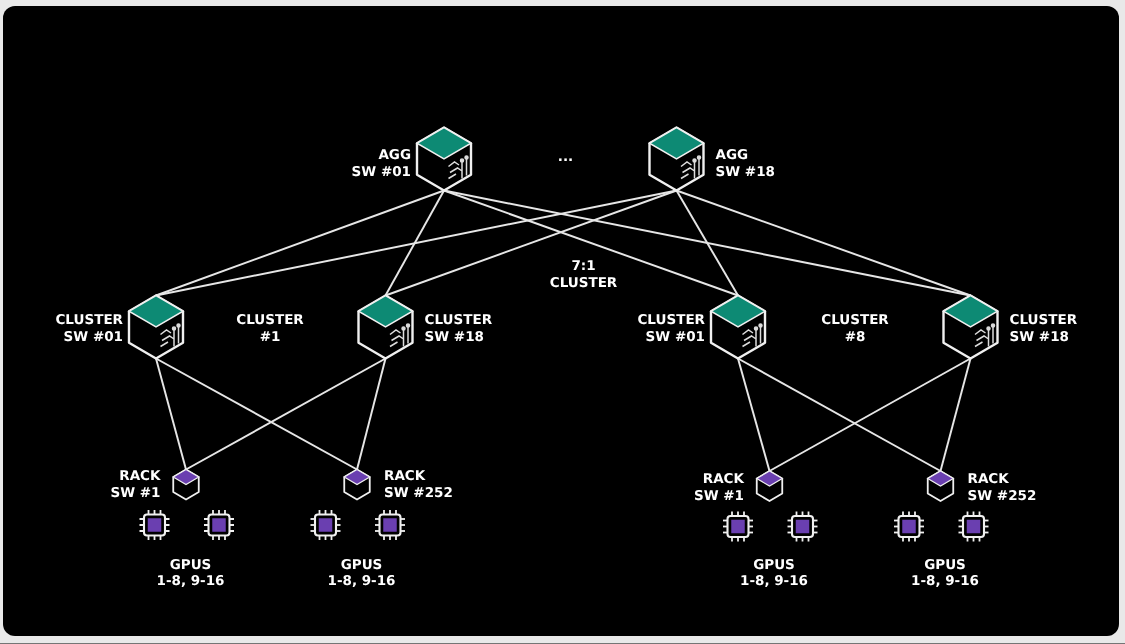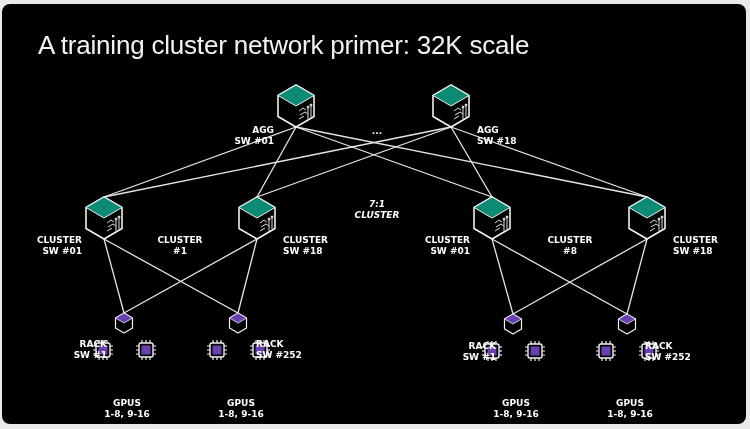--- a/index.html
+++ b/index.html
@@ -1,29 +1,28 @@
 <!DOCTYPE html>
 <html><head>
 <meta charset="utf-8">
 <style>
   html, body { margin:0; padding:0; }
   body { width:750px; height:429px; background:#e9e9e9; position:relative; overflow:hidden; font-family:"DejaVu Sans", sans-serif; }
   .slide { position:absolute; left:2px; top:4px; width:744px; height:420px; background:#000; border-radius:8px; overflow:hidden; }
   .title { position:absolute; left:36px; top:26px; color:#f2f2f2; font-family:"Liberation Sans", sans-serif; font-size:26px; letter-spacing:-0.2px; white-space:nowrap; }
   svg.diagram { position:absolute; left:0; top:0; }
-  .lbl { position:absolute; color:#fff; font-family:"DejaVu Sans", sans-serif; font-weight:bold; font-size:9px; line-height:11px; white-space:nowrap;margin-top:26px; }
+  .lbl { position:absolute; color:#fff; font-family:"DejaVu Sans", sans-serif; font-weight:bold; font-size:9px; line-height:11px; white-space:nowrap; }
   .lbl.r { text-align:right; }
   .lbl.c { text-align:center; }
   .lbl span { display:block; }
 </style>
 </head>
 <body>
 
 <div class="slide">
-  <div class="title">A training cluster network primer: 32K scale</div>
 
   <svg class="diagram" id="diagram" width="744" height="420" viewBox="0 0 744 420">
     <g id="links-layer">
         <line x1="294" y1="123" x2="102" y2="193" stroke="#e6e6e6" stroke-width="1.3"></line>
         <line x1="294" y1="123" x2="255" y2="193" stroke="#e6e6e6" stroke-width="1.3"></line>
         <line x1="294" y1="123" x2="490" y2="193" stroke="#e6e6e6" stroke-width="1.3"></line>
         <line x1="294" y1="123" x2="645" y2="193" stroke="#e6e6e6" stroke-width="1.3"></line>
         <line x1="449" y1="123" x2="102" y2="193" stroke="#e6e6e6" stroke-width="1.3"></line>
         <line x1="449" y1="123" x2="255" y2="193" stroke="#e6e6e6" stroke-width="1.3"></line>
         <line x1="449" y1="123" x2="490" y2="193" stroke="#e6e6e6" stroke-width="1.3"></line>
@@ -242,21 +241,21 @@
   <div class="lbl r" style="left:222px; top:95px; width:50px;">
     <span>AGG</span>
       <span>SW #01</span>
   </div>
   <div class="lbl" style="left:475px; top:95px;">
     <span>AGG</span>
       <span>SW #18</span>
   </div>
   <div class="lbl c" style="left:360px; top:96px; width:30px;">...</div>
 
-  <div class="lbl c" style="left:335px; top:169px; width:80px;font-style:italic;">
+  <div class="lbl c" style="left:347px; top:169px; width:80px;">
     <span>7:1</span>
       <span>CLUSTER</span>
   </div>
 
   <div class="lbl r" style="left:20px; top:205px; width:60px;">
     <span>CLUSTER</span>
       <span>SW #01</span>
   </div>
   <div class="lbl c" style="left:148px; top:205px; width:60px;">
     <span>CLUSTER</span>

